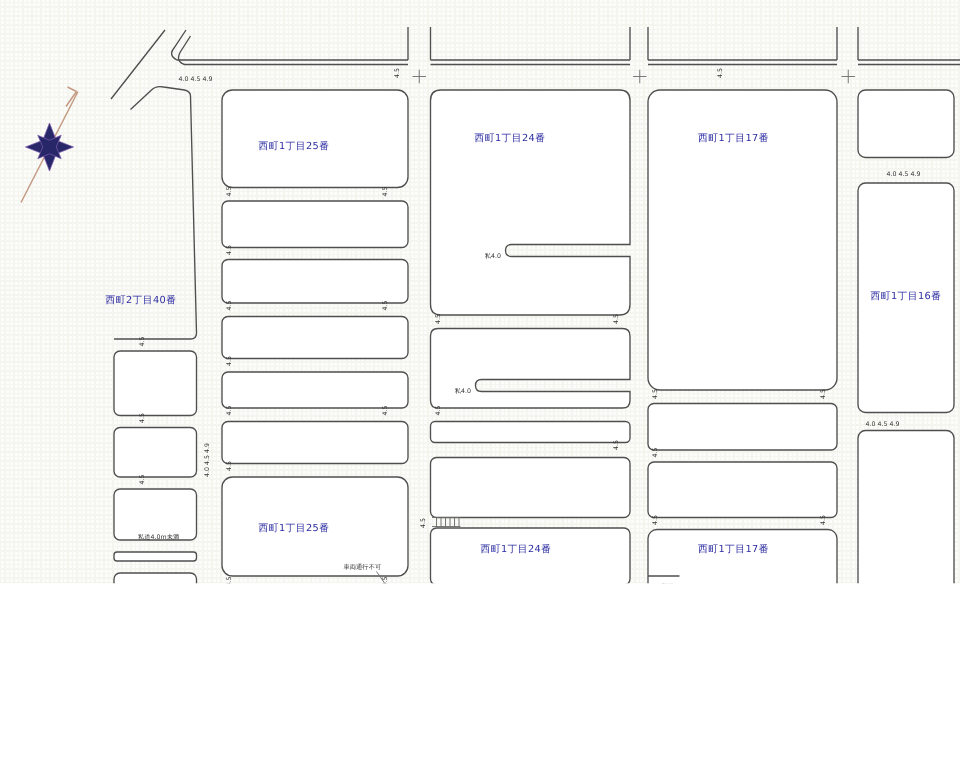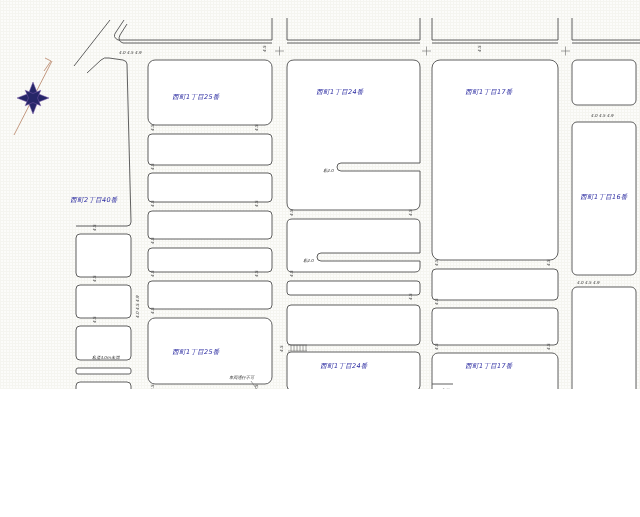--- a/index.html
+++ b/index.html
@@ -4,21 +4,20 @@
 <title>Map</title>
 <style>
   html,body{margin:0;padding:0;background:#ffffff;}
   .stage{
     position:relative;width:640px;height:389px;overflow:hidden;
     background:
       repeating-linear-gradient(0deg,#f5f5f0 0 1px,transparent 1px 3px),
       repeating-linear-gradient(90deg,#f5f5f0 0 1px,transparent 1px 3px),
       #fcfcfa;
     font-family:"DejaVu Sans", sans-serif;
-    font-style:italic;
   }
   svg{position:absolute;left:0;top:0;}
   .ln{fill:none;stroke:#4f4f4f;stroke-width:0.9;}
   .lnthin{fill:none;stroke:#6a6a6a;stroke-width:0.6;}
   .blkfill{fill:#ffffff;stroke:#4f4f4f;stroke-width:0.9;}
   .blk{font-family:"DejaVu Sans",sans-serif;font-size:6.5px;letter-spacing:.3px;}
   .ann{font-family:"DejaVu Sans",sans-serif;font-size:4.2px;}
 </style>
 </head>
 <body>

